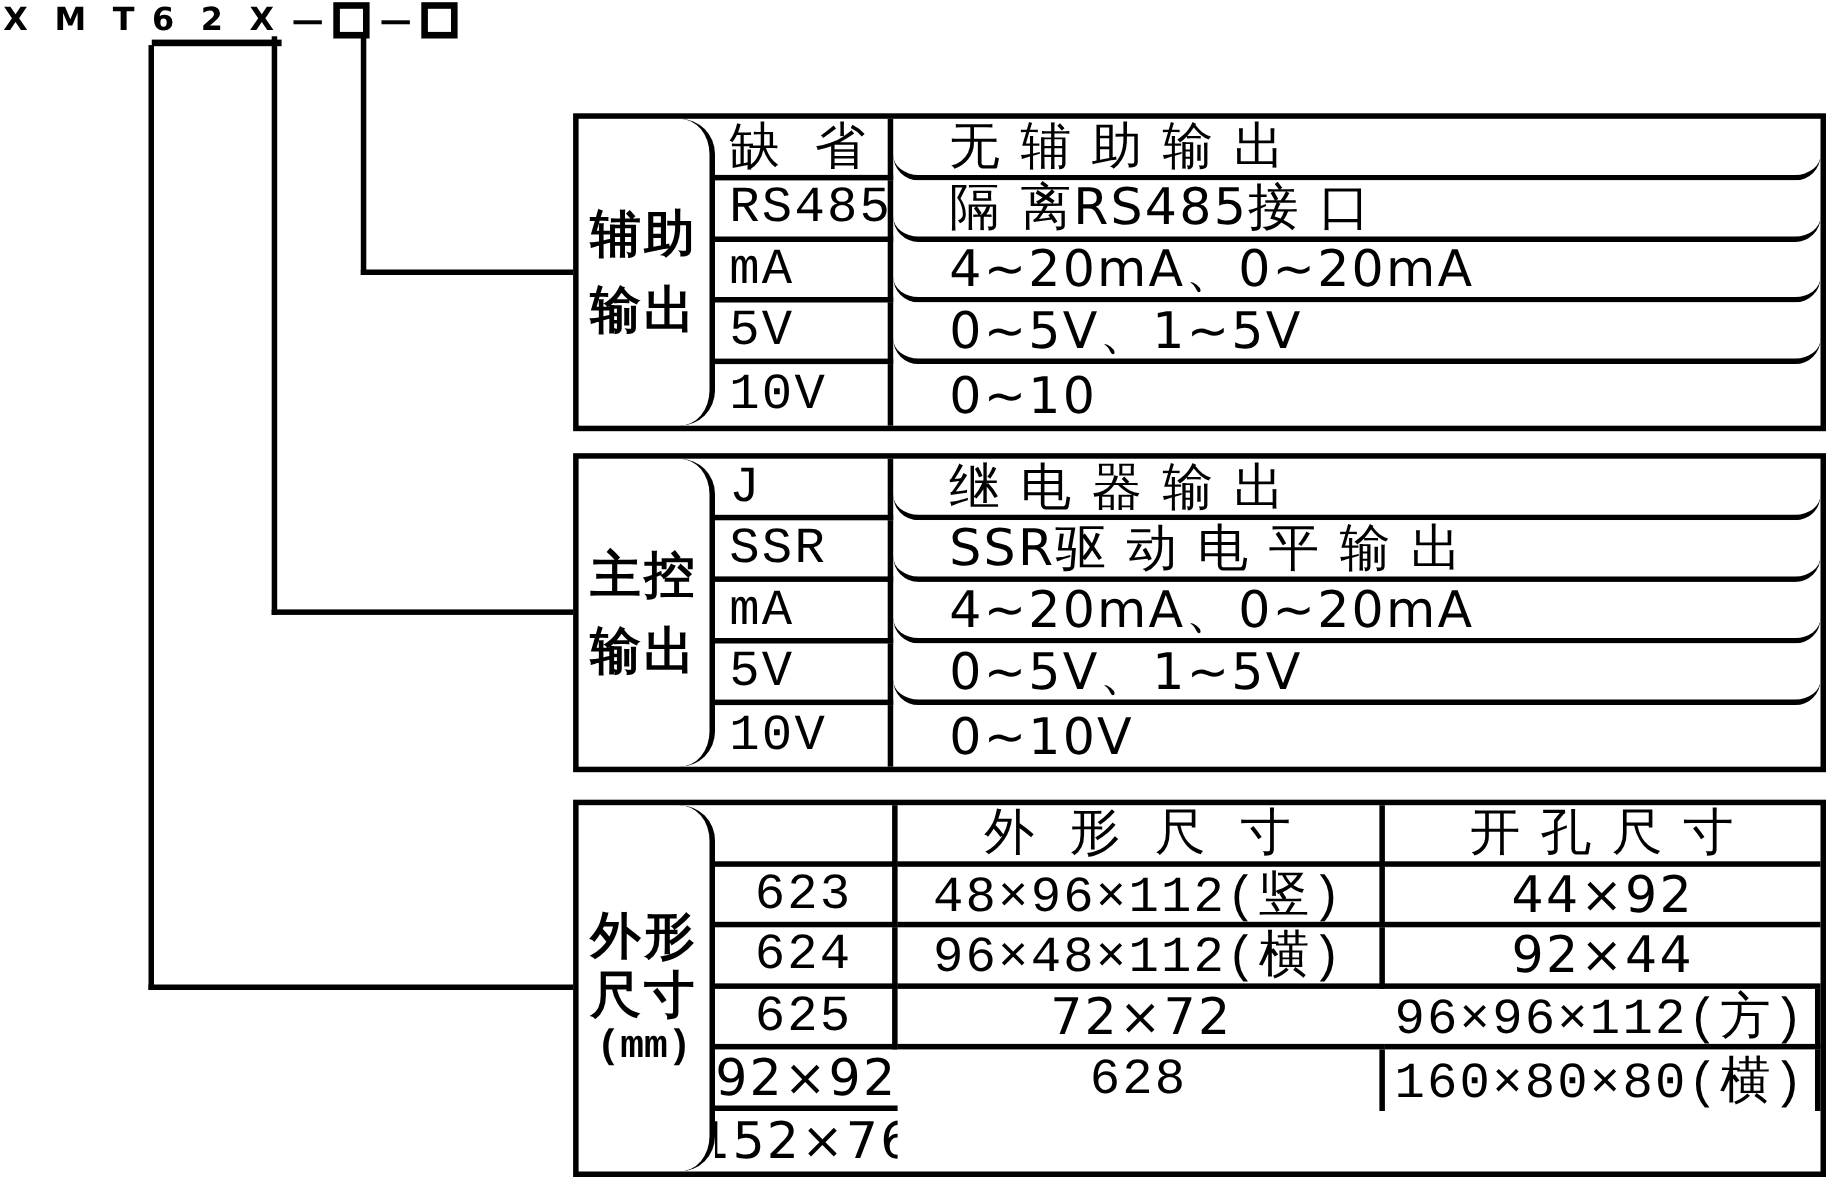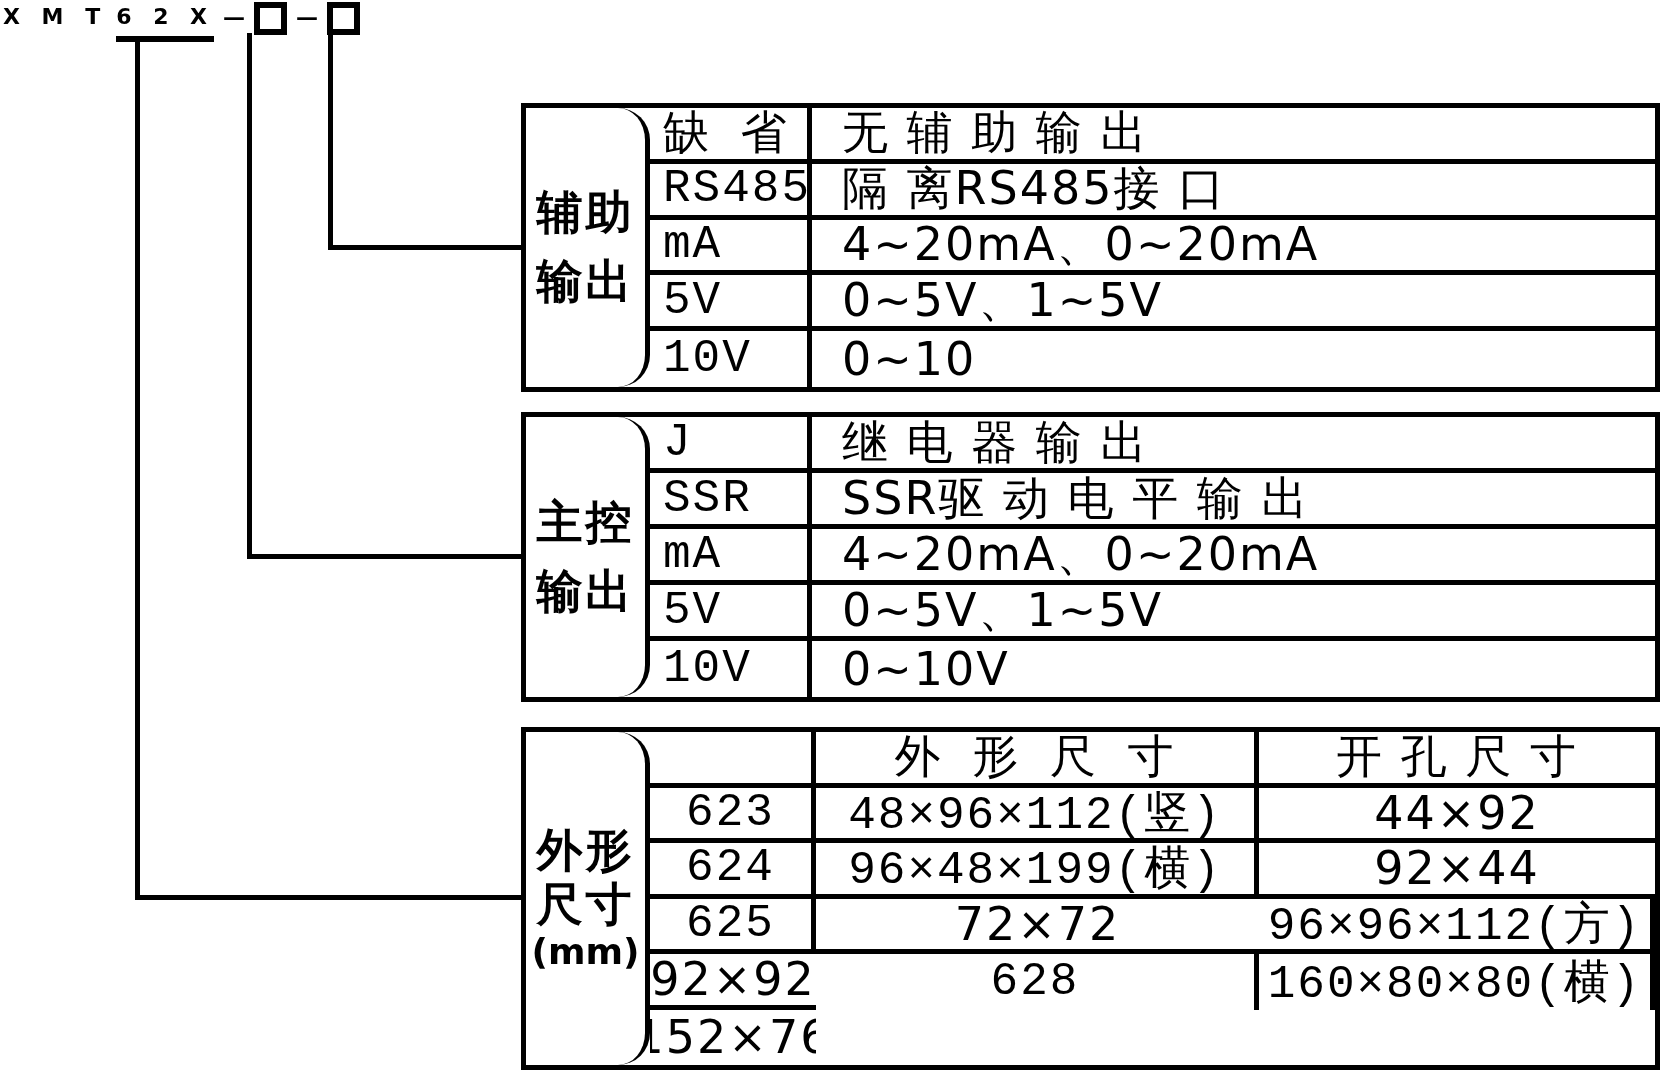--- a/index.html
+++ b/index.html
@@ -3,21 +3,21 @@
 <meta charset="utf-8">
 <style>
   html,body{margin:0;padding:0;}
   body{
     width:1662px;height:1075px;position:relative;background:#ffffff;color:#000;
     font-family:"DejaVu Sans", sans-serif;overflow:hidden;
   }
   
   .title{
     position:absolute;left:3px;top:2px;display:flex;align-items:flex-start;
-    column-gap:9px;font-weight:bold;font-size:22px;line-height:30px;
+    column-gap:9px;font-weight:bold;font-size:29px;line-height:30px;
   }
   .code{letter-spacing:7px;white-space:pre;}
   .code.base{border-bottom:6px solid #000;padding-bottom:4px;}
   .dash{letter-spacing:0;margin-top:1px;}
   .optbox{width:33px;height:33px;border:6px solid #000;box-sizing:border-box;background:#fff;}
   
   .seg{position:absolute;background:#000;}
   
   .tbl{position:absolute;display:grid;border:5px solid #000;box-sizing:border-box;background:#fff;}
   #t1{left:521px;top:103px;width:1139px;height:289px;
@@ -31,23 +31,23 @@
     font-size:46px;letter-spacing:2px;white-space:pre;overflow:hidden;
   }
   .br{border-right:5px solid #000;font-family:Liberation Mono, monospace;}
   .bb{border-bottom:5px solid #000;}
   .lbl{
     grid-column:1;grid-row:1/-1;flex-direction:column;justify-content:center;
     font-weight:bold;letter-spacing:3px;line-height:1.5;text-align:center;
     border-right:5px solid #000;padding-left:0;border-radius:32px;
   }
   #t3 .lbl{line-height:1.16;}
-  .lbl .mm{font-size:36px;letter-spacing:0;}
+  .lbl .mm{font-size:36px;letter-spacing:0;font-family:Liberation Mono, monospace;}
   .key{padding-left:13px;}
-  .desc{padding-left:30px;}
+  .desc{padding-left:51px;border-radius:23px;}
   .ctr{justify-content:center;padding-left:0;}
 </style>
 </head>
 <body>
 
 <div class="title">
   <span class="code">X M T</span>
   <span class="code base">6 2 X</span>
   <span class="dash">—</span>
   <span class="optbox"></span>
@@ -104,21 +104,21 @@
   </div>
   <div class="cell br bb"></div>
   <div class="cell ctr br bb">外 形 尺 寸</div>
   <div class="cell ctr bb">开 孔 尺 寸</div>
 
   <div class="cell ctr br bb">623</div>
   <div class="cell ctr br bb">48×96×112(竖)</div>
   <div class="cell ctr bb">44×92</div>
 
   <div class="cell ctr br bb">624</div>
-  <div class="cell ctr br bb">96×48×199(横)</div>
+  <div class="cell ctr br bb">96×48×112(横)</div>
   <div class="cell ctr bb">92×44</div>
 
   <div class="cell ctr br bb">625</div>
   <div class="cell ctr bb">72×72</div>
 
   <div class="cell ctr br bb">96×96×112(方)</div>
   <div class="cell ctr bb">92×92</div>
 
   <div class="cell ctr br">628</div>
   <div class="cell ctr br">160×80×80(横)</div>

